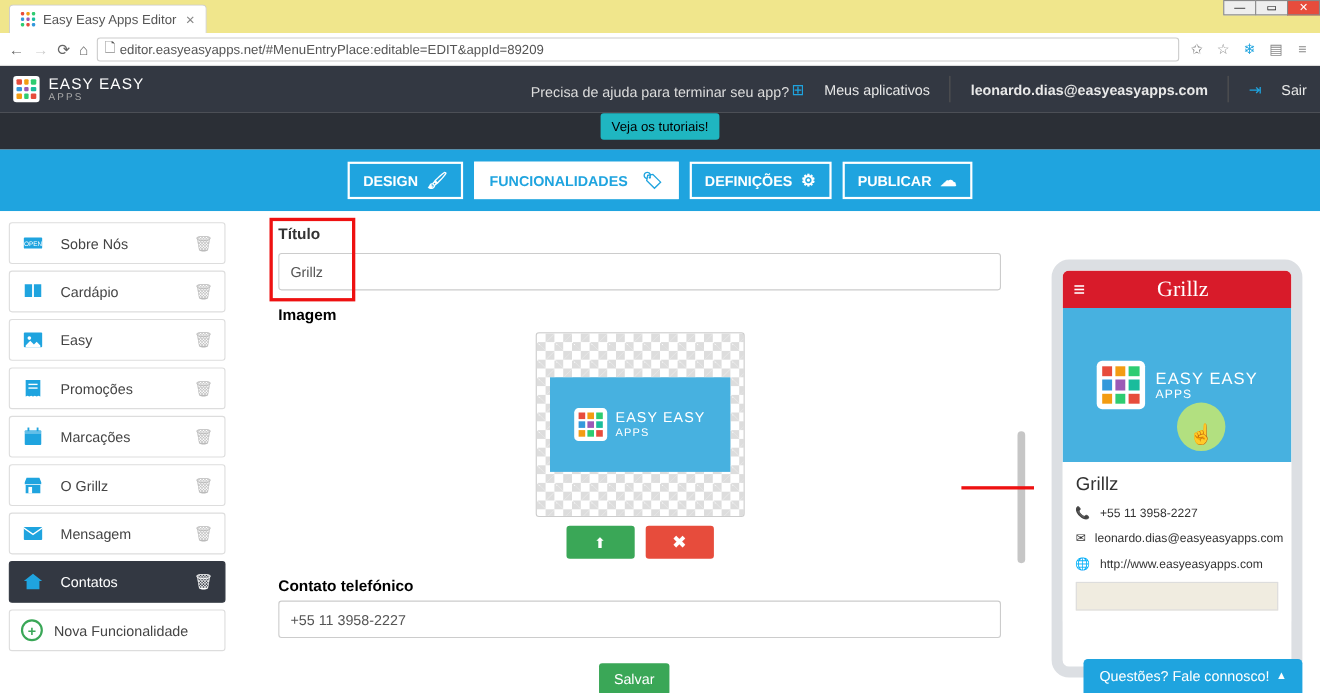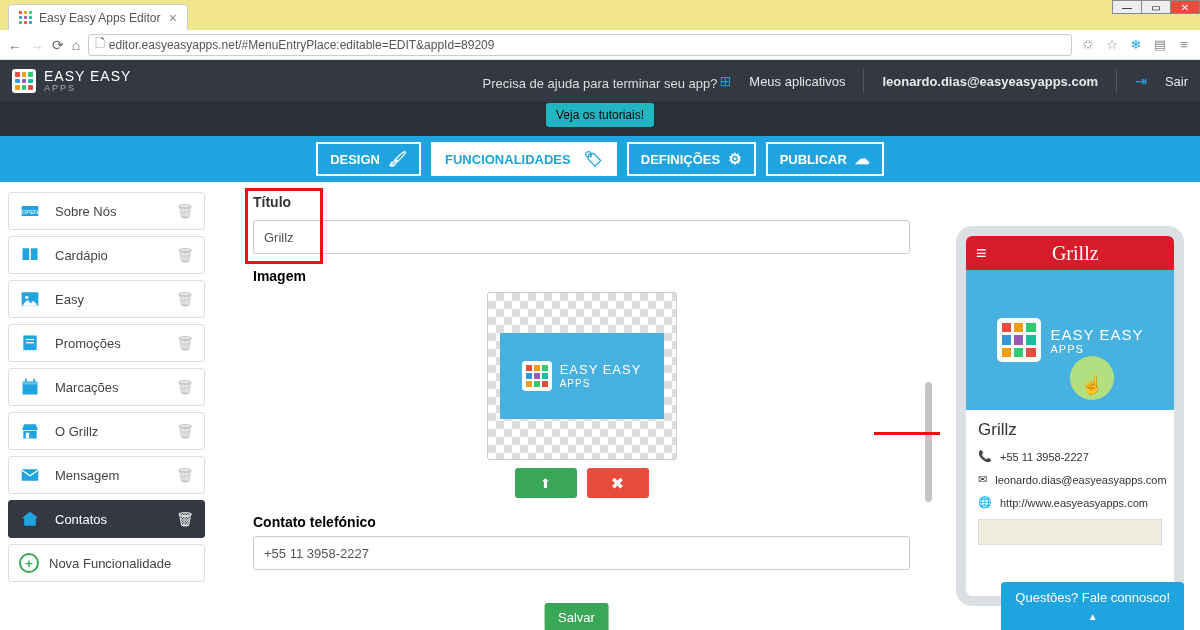--- a/index.html
+++ b/index.html
@@ -29,21 +29,21 @@
   .header-right { margin-left:auto; display:flex; align-items:center; gap:18px;}
   .apps-icon { color:#1fa4df; font-size:14px;}
   .hr-link { cursor:pointer;}
   .hr-sep { width:1px; height:24px; background:#555;}
   .sair-icon{color:#1fa4df; font-size:14px;}
 
   .sub-header { background: #2b2f36; height: 34px; display:flex; align-items:center; justify-content:center; gap:12px; color:#ddd; font-size:13px;flex-direction:column;}
   .btn-teal { background:#1fb6c1; color:#000000; padding:5px 10px; border-radius:3px; font-size:12px; cursor:pointer;}
   .btn-green { background:#3aa757; color:#fff; padding:5px 10px; border-radius:3px; font-size:12px; cursor:pointer;}
 
-  .blue-nav { background:#1fa4df; height:46px; display:flex; align-items:center; justify-content:center; gap:10px;}
+  .blue-nav { background:#1fa4df; height:56px; display:flex; align-items:center; justify-content:center; gap:10px;}
   .nav-btn { border:2px solid #fff; color:#fff; padding:6px 12px; font-weight:bold; font-size:13px; display:flex; align-items:center; gap:8px; cursor:pointer;}
   .nav-btn.active { background:#fff; color:#1fa4df;gap:13px;}
   .nav-icon { font-size:15px;}
 
   .work { flex:1; display:flex; background:#fff; position:relative; overflow:hidden;}
   .sidebar { width:213px; padding:10px 8px; border-right:0; overflow:hidden;}
   .side-item { background:#fff; border:1px solid #ddd; border-radius:3px; height:38px; display:flex; align-items:center; padding:0 10px; margin-bottom:6px; cursor:pointer;}
   .side-icon { width:22px; height:20px; display:flex; align-items:center; justify-content:center; color:#1fa4df; margin-right:14px;}
   .side-icon svg{width:22px;height:20px;fill:#1fa4df;}
   .side-label { color:#444; font-size:13px;}
@@ -85,21 +85,21 @@
   .p-hero { background:#47b1e0; height:140px; display:flex; align-items:center; justify-content:center; flex-direction:row; gap:10px; position:relative;}
   .p-hero .hero-logo{width:44px;height:44px;background:#fff;border-radius:5px;display:grid;grid-template-columns:repeat(3,1fr);gap:3px;padding:5px;}
   .p-hero .hero-txt{color:#fff;letter-spacing:1px;}
   .green-circle{position:absolute;bottom:10px;right:60px;width:44px;height:44px;border-radius:50%;background:rgba(198, 233, 110, 0.85);}
   .cursor-hand{position:absolute;bottom:14px;right:70px;font-size:18px;z-index:10;}
   .p-body { padding:10px 12px; background:#fff;}
   .p-title { font-size:17px; color:#333; margin-bottom:10px;}
   .p-row { display:flex; align-items:center; gap:8px; font-size:11px; color:#333; margin-bottom:10px;}
   .p-row .ico{width:14px;color:#333;}
   .p-map { height:26px; background:#f0ece0; border:1px solid #ddd;}
-  .feedback-tab { position:absolute; bottom:0; right:16px; background:#1fa4df; color:#fff; padding:8px 14px; border-radius:4px 4px 0 0; font-size:13px; display:flex; align-items:center; gap:6px; cursor:pointer;flex-direction:column;}
+  .feedback-tab { position:absolute; bottom:0; right:16px; background:#1fa4df; color:#fff; padding:8px 14px; border-radius:4px 4px 0 0; font-size:13px; display:flex; align-items:center; gap:6px; cursor:pointer;}
   .up-caret{font-size:10px;}
 
   .title-block{position:relative;padding-left:0;}
 </style>
 </head>
 <body>
 
 <div class="chrome-window">
   <div class="win-buttons">
     <div class="win-btn">―</div>

